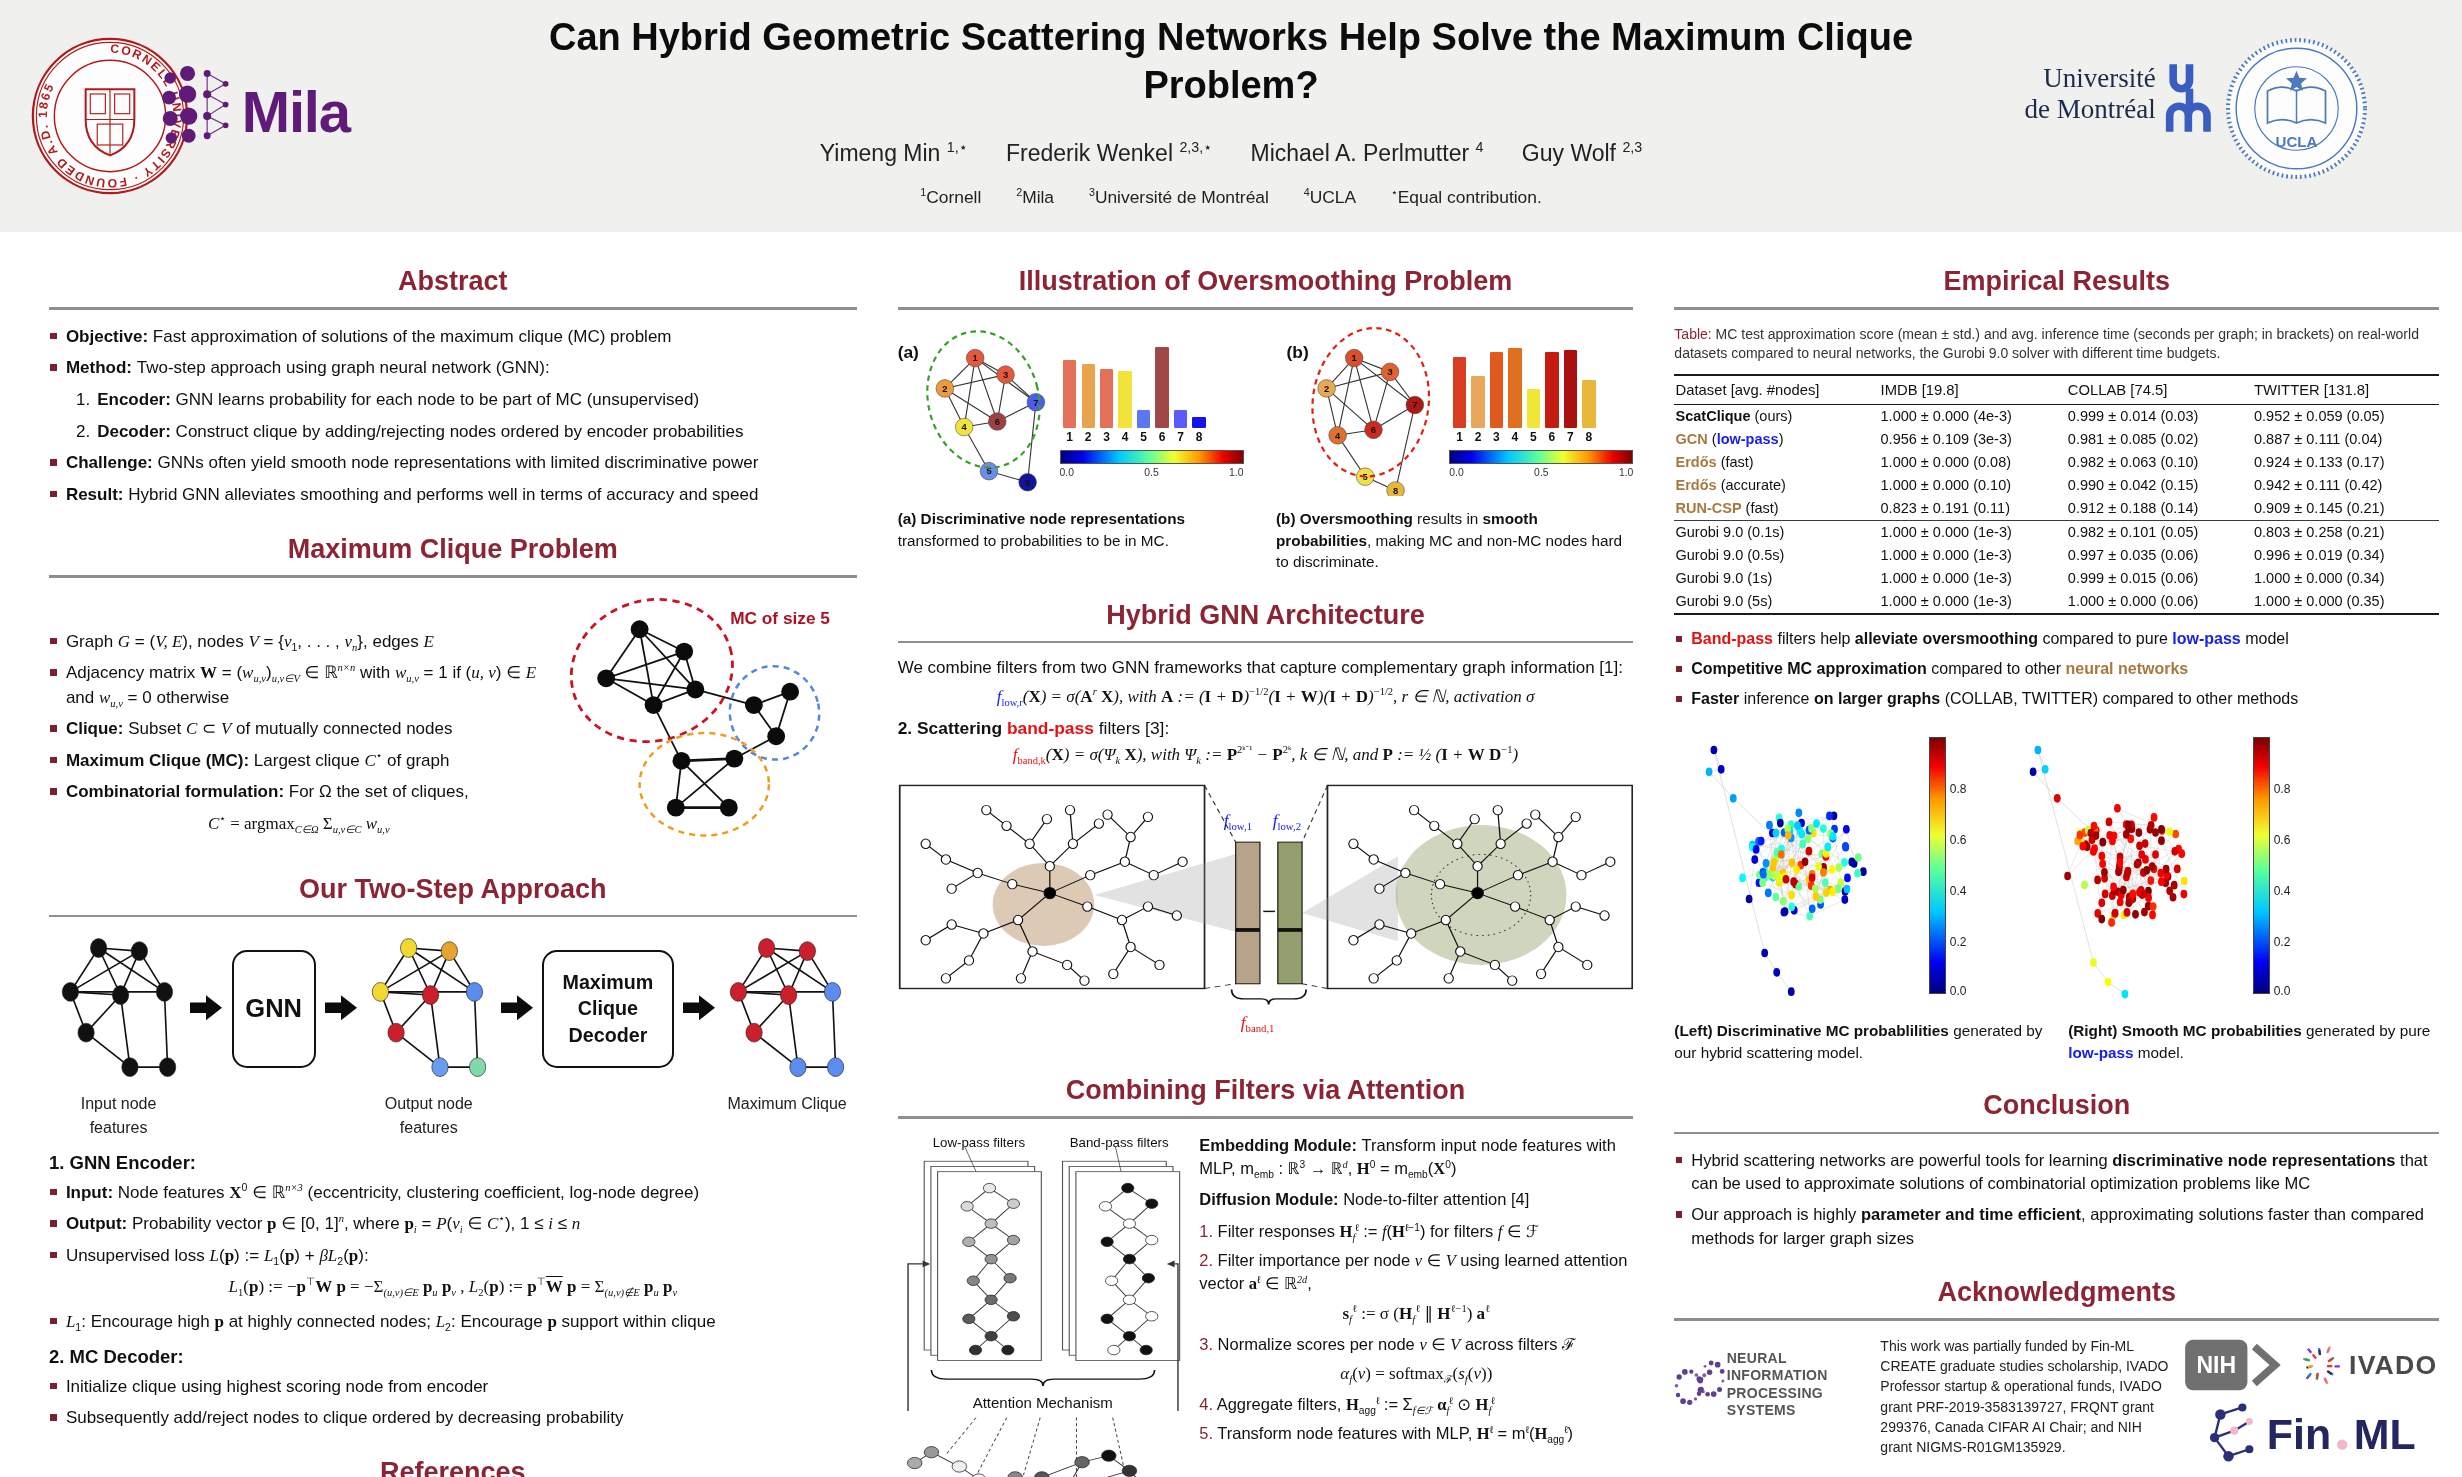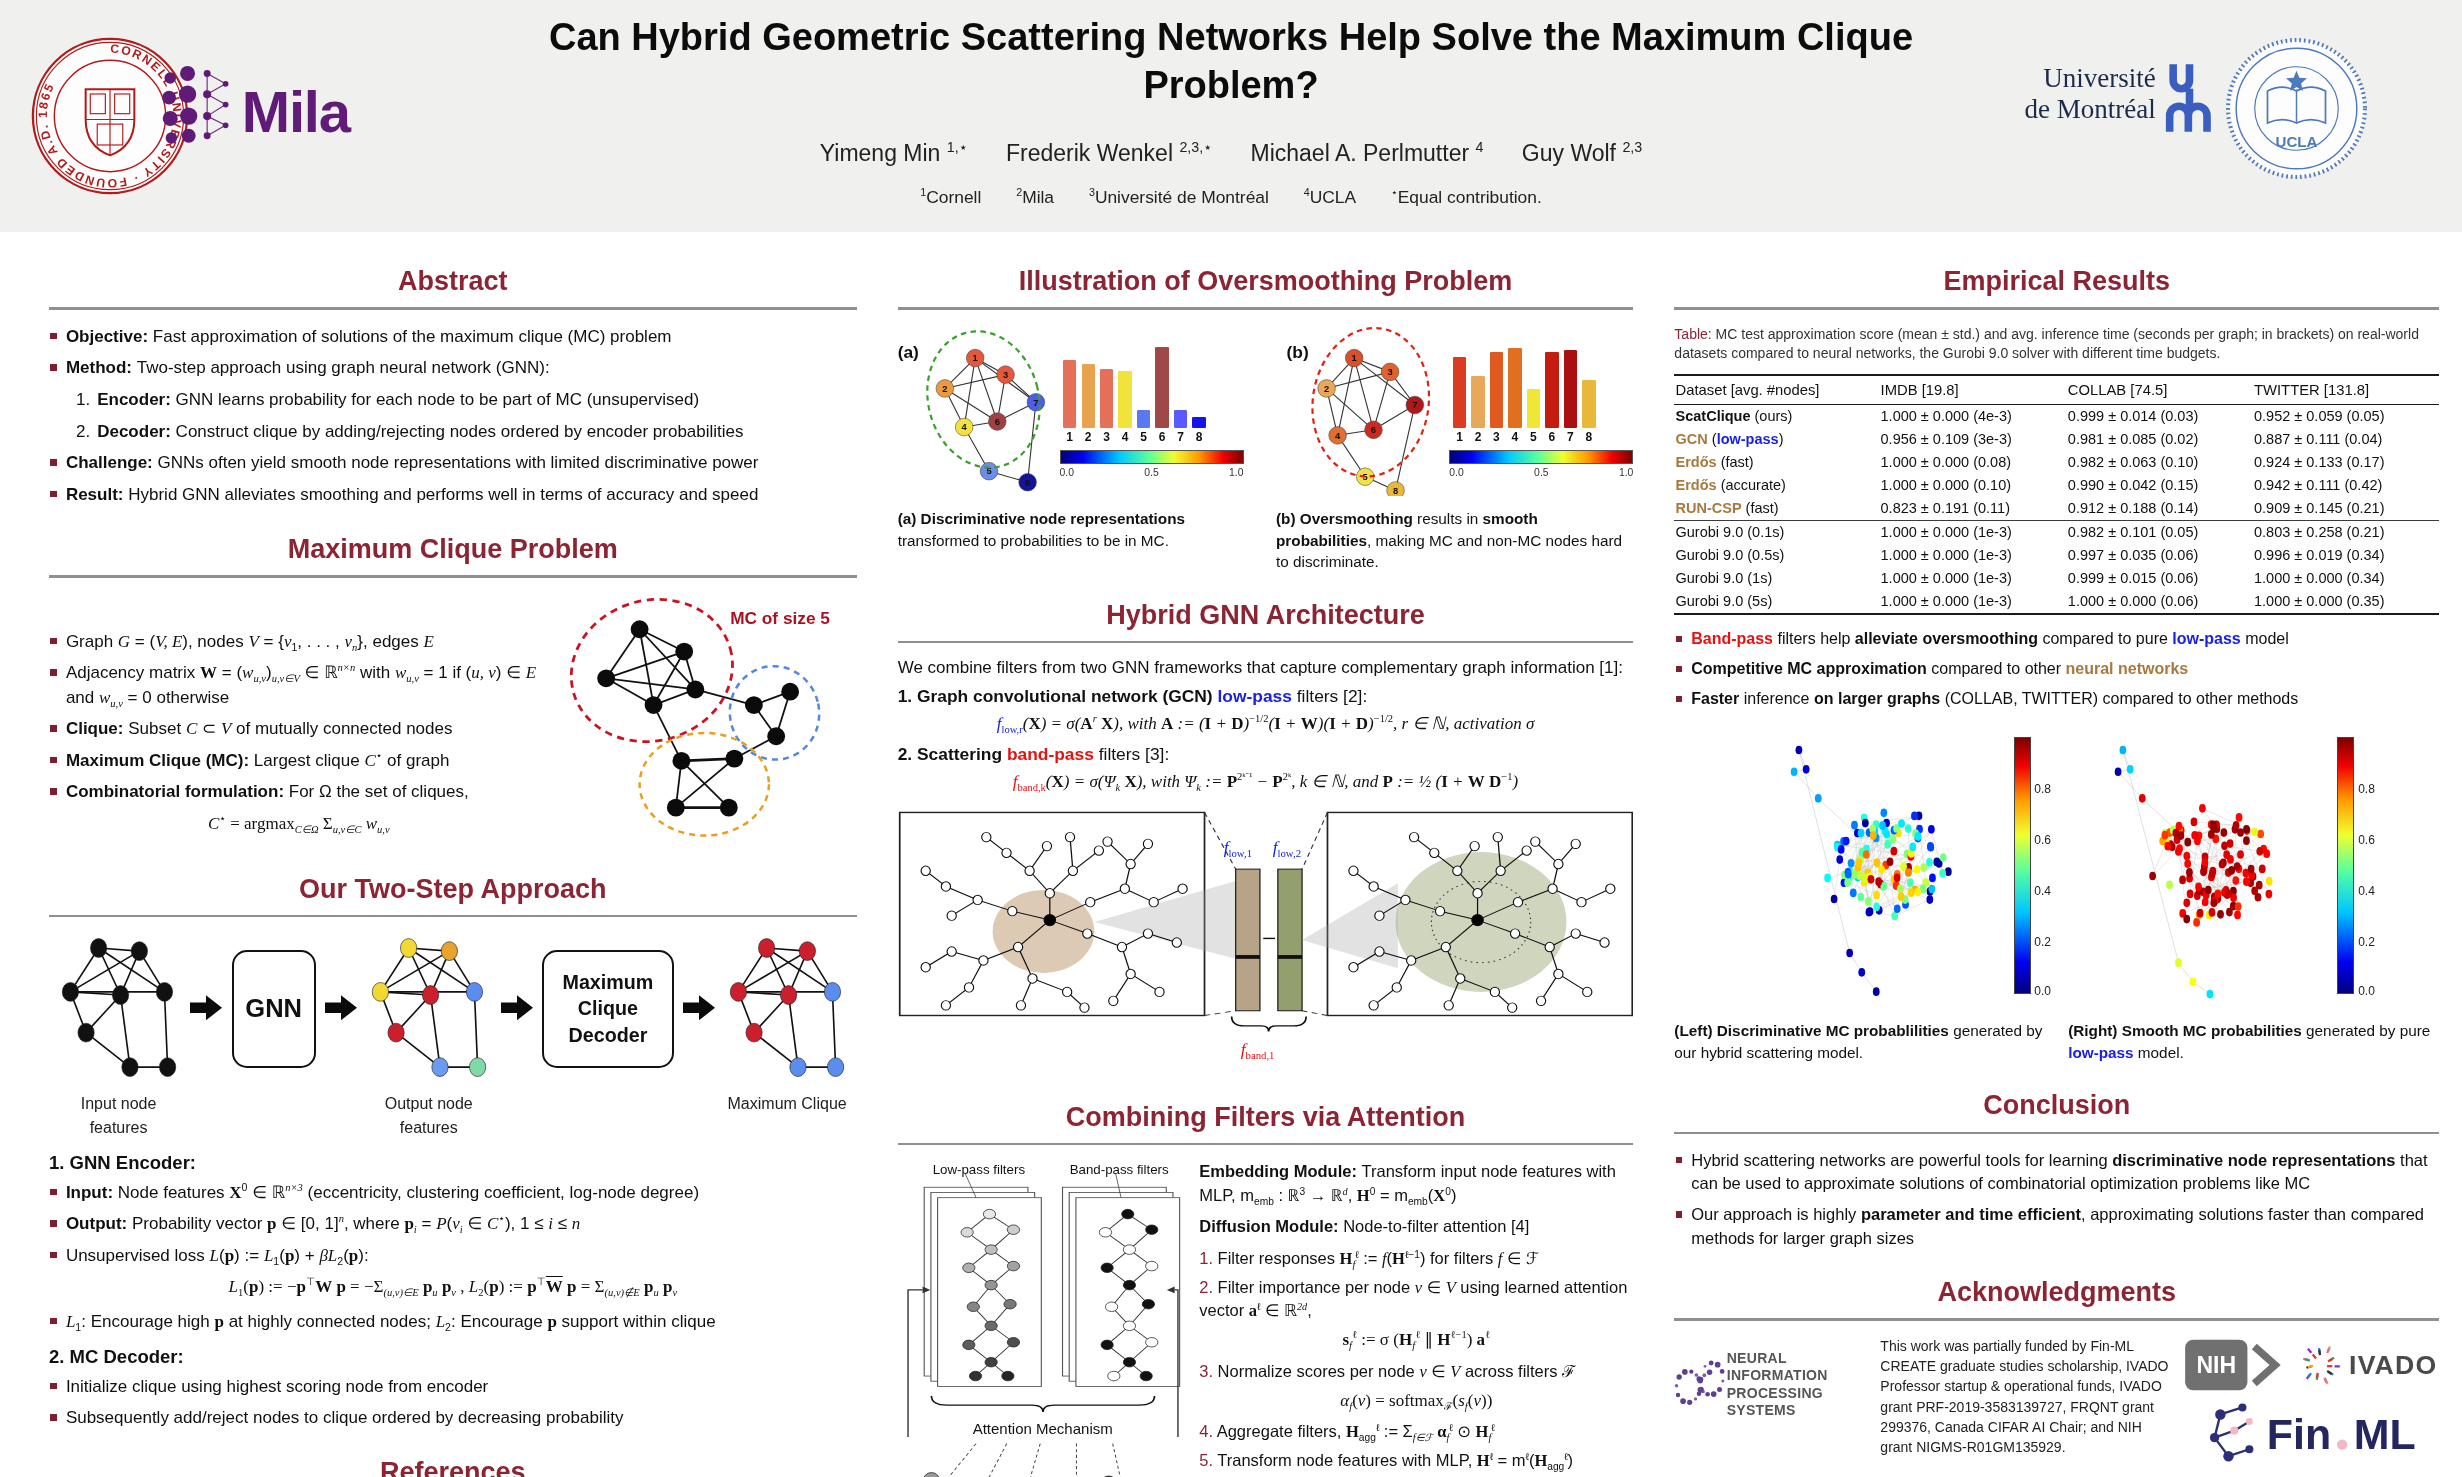--- a/index.html
+++ b/index.html
@@ -91,21 +91,21 @@
   .astep{margin:5.8px 0;}
   .aformula{text-align:center;font-family:"Liberation Serif",serif;font-size:17px;margin:4.6px 0 7px 0;}
 
   
   .tbl-caption{font-size:14px;line-height:1.4;color:#333;margin-bottom:10.4px;}
   table.tbl{width:100%;border-collapse:collapse;font-size:14.5px;border-top:2.9px solid #1a1a1a;border-bottom:2.9px solid #1a1a1a;}
   table.tbl th{font-weight:normal;text-align:left;padding:5.8px 1.2px;border-bottom:1.7px solid #1a1a1a;font-size:14.8px;white-space:nowrap;}
   table.tbl td{padding:3.5px 1.2px;white-space:nowrap;}
   table.tbl tr.sep td{border-top:1.4px solid #3a3a3a;}
   .res-bullets{margin-top:12.7px;}
-  .hb-row{display:flex;justify-content:center;gap:52px;margin-top:10.4px;}
+  .hb-row{display:flex;justify-content:flex-start;gap:52px;margin-top:10.4px;}
   .hb{display:flex;gap:5.8px;}
   .vcbar{position:relative;width:15px;height:255px;margin-top:16px;border:0.6px solid #444;
     background:linear-gradient(to top,#00007f,#0000f0 12%,#00c8ff 32%,#58ff9e 48%,#f0ff30 62%,#ff9800 76%,#f00000 89%,#7f0000);}
   .vcbar .vt{position:absolute;left:19.7px;font-size:12px;color:#222;transform:translateY(-50%);white-space:nowrap;}
   .hb-caps{display:grid;grid-template-columns:1fr 1fr;column-gap:23px;margin-top:9.3px;font-size:15.3px;line-height:1.4;}
 
   
   .ack-row{display:flex;gap:15px;align-items:flex-start;margin-top:4.6px;}
   .ack-text{width:316px;font-size:14px;line-height:1.45;color:#222;}
   .neurips{flex:none;width:191px;display:flex;align-items:center;}
@@ -596,21 +596,20 @@
       <div class="os-caps">
         <div><span class="b">(a) Discriminative node representations</span><span> transformed to probabilities to be in MC.</span></div>
         <div><span class="b">(b) Oversmoothing</span><span> results in </span><span class="b">smooth probabilities</span><span>, making MC and non-MC nodes hard to discriminate.</span></div>
       </div>
     </div>
 
     <div class="sec">
       <div class="sec-title">Hybrid GNN Architecture</div>
       <div class="sec-rule"></div>
       <div class="hgnn-intro">We combine filters from two GNN frameworks that capture complementary graph information [1]:</div>
-      <div class="hgnn-item"><span class="b">1. Graph convolutional network (GCN) </span><span class="b blue">low-pass</span><span> filters [2]:</span></div>
       <div class="formula"><span class="blue m">f</span><span class="sub blue">low,r</span><span class="m">(</span><span class="mb">X</span><span class="m">) = σ(</span><span class="mb">A</span><span class="sup m">r</span><span> </span><span class="mb">X</span><span class="m">),    with </span><span class="mb">A</span><span class="m"> := (</span><span class="mb">I</span><span class="m"> + </span><span class="mb">D</span><span class="m">)</span><span class="sup">−1/2</span><span class="m">(</span><span class="mb">I</span><span class="m"> + </span><span class="mb">W</span><span class="m">)(</span><span class="mb">I</span><span class="m"> + </span><span class="mb">D</span><span class="m">)</span><span class="sup">−1/2</span><span class="m">, r ∈ ℕ,  activation σ</span></div>
       <div class="hgnn-item"><span class="b">2. Scattering </span><span class="b red">band-pass</span><span> filters [3]:</span></div>
       <div class="formula"><span class="red m">f</span><span class="sub red">band,k</span><span class="m">(</span><span class="mb">X</span><span class="m">) = σ(Ψ</span><span class="sub m">k</span><span> </span><span class="mb">X</span><span class="m">),    with Ψ</span><span class="sub m">k</span><span class="m"> := </span><span class="mb">P</span><span class="sup">2ᵏ⁻¹</span><span class="m"> − </span><span class="mb">P</span><span class="sup">2ᵏ</span><span class="m">, k ∈ ℕ,    and </span><span class="mb">P</span><span class="m"> := ½ (</span><span class="mb">I</span><span class="m"> + </span><span class="mb">W</span><span> </span><span class="mb">D</span><span class="sup">−1</span><span class="m">)</span></div>
 
       <div class="arch-fig" style="height:272px;">
         <svg width="736" height="255" viewBox="0 0 1275 540" preserveAspectRatio="none">
           <rect x="3" y="20" width="528" height="430" fill="#fff" stroke="#222" stroke-width="3"></rect>
           <rect x="744" y="20" width="528" height="430" fill="#fff" stroke="#222" stroke-width="3"></rect>
           <circle cx="252" cy="272" r="88" fill="rgba(188,150,105,0.5)"></circle>
           <polygon points="340,252 585,165 585,330" fill="rgba(160,160,160,0.3)"></polygon>

